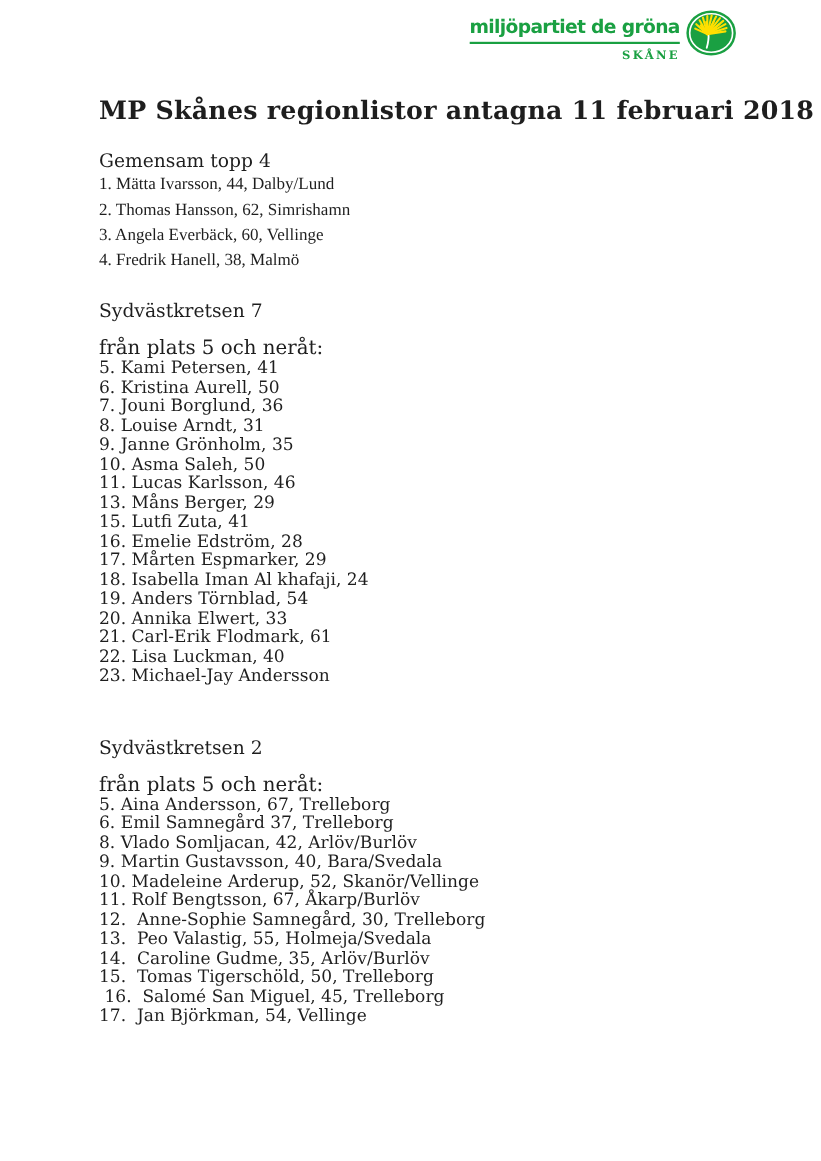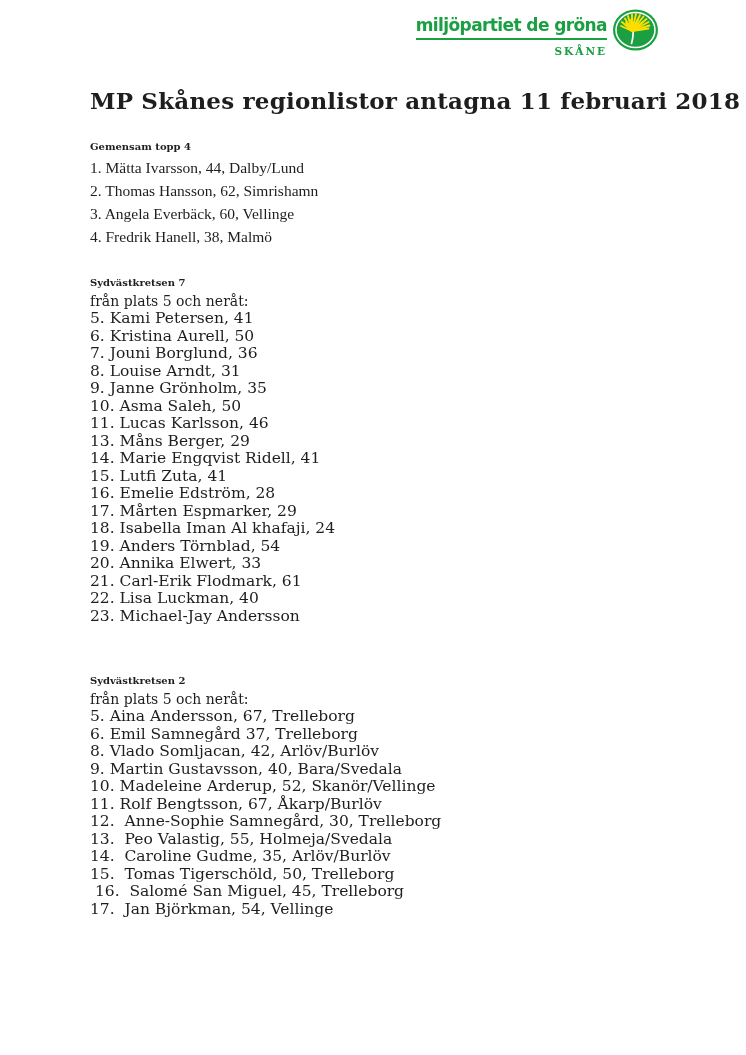--- a/index.html
+++ b/index.html
@@ -10,21 +10,21 @@
     position: relative;
     font-family: "DejaVu Serif", "Liberation Serif", serif;
     color: #1e1e1e;
     overflow: hidden;
   }
 
   
   .logo {
     position: absolute;
     top: 9px;
-    right: 87px;
+    right: 76px;
     display: flex;
     align-items: flex-start;
   }
   .logo-left {
     display: flex;
     flex-direction: column;
     align-items: flex-end;
     padding-top: 6px;
   }
   .logo-brand {
@@ -65,29 +65,30 @@
     font-weight: bold;
     line-height: 26px;
     letter-spacing: 0.2px;
     white-space: nowrap;
   }
   .section { }
   .section.topp4   { margin-top: 24px; }
   .section.krets1  { margin-top: 26px; }
   .section.krets2  { margin-top: 47px; }
   .section-heading {
-    font-weight: bold;
-    font-size: 10px;
+    font-weight: normal;
+    font-size: 17px;
     line-height: 18px;
     white-space: pre-wrap;
   }
   .section-subtitle {
-    font-size: 14px;
+    font-size: 18px;
     line-height: 18px;
     white-space: pre-wrap;
+    margin-top: 16px;
   }
   .line {
     font-size: 15.5px;
     white-space: pre-wrap;
   }
   .topp4 .line  { line-height: 23px; font-family: Liberation Serif, serif; }
   .krets1 .line { line-height: 17.5px; }
   .krets2 .line { line-height: 17.5px; }
 </style>
 </head>
@@ -143,21 +144,20 @@
     <div class="section-subtitle">från plats 5 och neråt:</div>
     <div class="list">
         <div class="line">5. Kami Petersen, 41</div>
         <div class="line">6. Kristina Aurell, 50</div>
         <div class="line">7. Jouni Borglund, 36</div>
         <div class="line">8. Louise Arndt, 31</div>
         <div class="line">9. Janne Grönholm, 35</div>
         <div class="line">10. Asma Saleh, 50</div>
         <div class="line">11. Lucas Karlsson, 46</div>
         <div class="line">13. Måns Berger, 29</div>
-        <div class="line">14. Marie Engqvist Ridell, 41</div>
         <div class="line">15. Lutfi Zuta, 41</div>
         <div class="line">16. Emelie Edström, 28</div>
         <div class="line">17. Mårten Espmarker, 29</div>
         <div class="line">18. Isabella Iman Al khafaji, 24</div>
         <div class="line">19. Anders Törnblad, 54</div>
         <div class="line">20. Annika Elwert, 33</div>
         <div class="line">21. Carl-Erik Flodmark, 61</div>
         <div class="line">22. Lisa Luckman, 40</div>
         <div class="line">23. Michael-Jay Andersson</div>
       </div>

